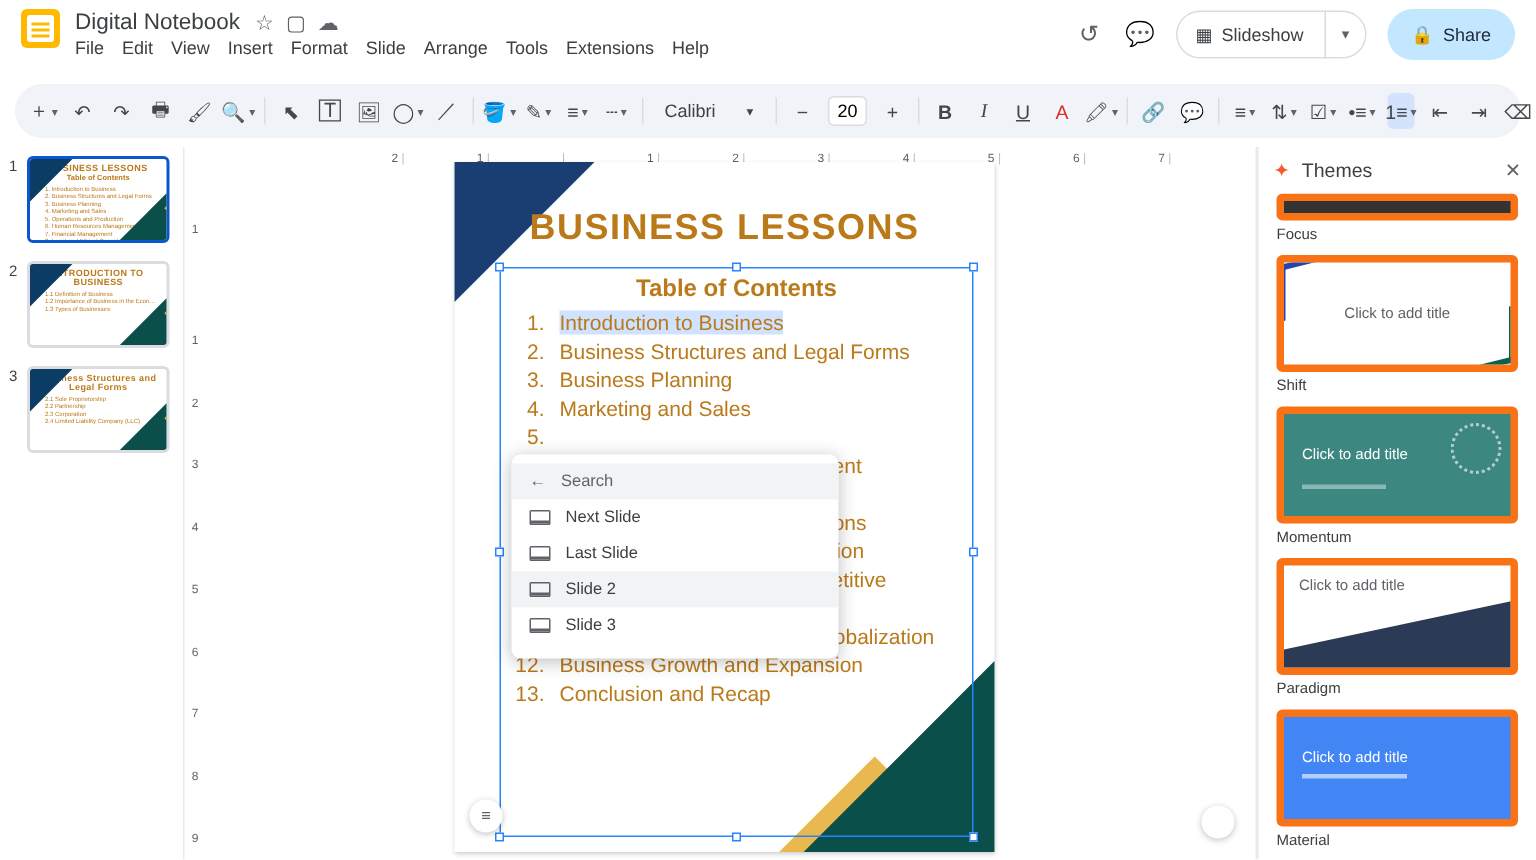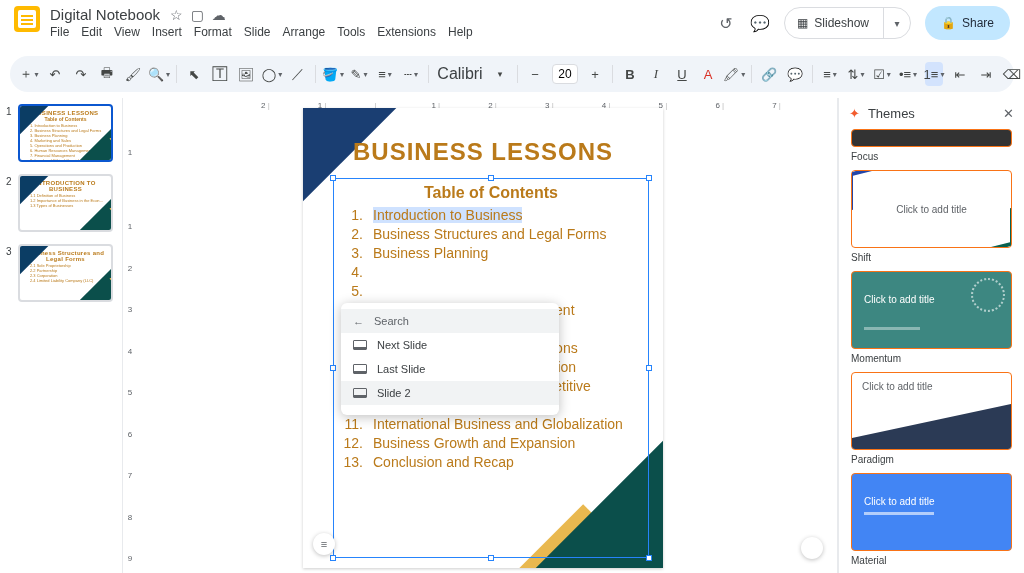--- a/index.html
+++ b/index.html
@@ -23,21 +23,21 @@
   .slideshowbtn .main { padding: 0 14px 0 12px; display:flex; align-items:center; gap:6px; font-size:12px; color:#3c4043; border-right:1px solid #dadce0; height:100%; }
   .slideshowbtn .drop { width:26px; display:flex; align-items:center; justify-content:center; color:#5f6368; font-size:10px; }
   .sharebtn { background:#c2e7ff; border-radius:18px; height:34px; padding: 0 16px; display:flex; align-items:center; gap:6px; font-size:12px; color:#1f2937; }
 
   
   .toolbarwrap { padding: 0 10px 6px 10px; }
   .toolbar { background:#f0f4f9; border-radius: 24px; height:36px; display:flex; align-items:center; padding: 0 10px; gap:8px; }
   .tb { color:#444746; font-size:13px; display:flex; align-items:center; justify-content:center; min-width:18px; height:24px; }
   .tb.sep { width:1px; background:#dadce0; height:18px; min-width:1px; }
   .tb.drop::after { content:"▾"; font-size:8px; margin-left:2px; color:#5f6368; }
-  .fontname { font-size:16px; color:#3c4043; padding:0 4px; min-width:46px; }
+  .fontname { font-size:12px; color:#3c4043; padding:0 4px; min-width:46px; }
   .fontsize { border:1px solid #dadce0; border-radius:4px; height:20px; padding:0 6px; display:flex; align-items:center; font-size:12px; min-width:26px; justify-content:center; background:#fff;}
   .tb.bold { font-weight:700; }
   .tb.italic { font-style:italic; font-family: Georgia, serif; }
   .tb.under { text-decoration: underline; }
   .tb.colA { color:#d93025; }
   .tb.active { background:#d3e3fd; border-radius:4px; }
 
   
   .main { display:flex; height: calc(573px - 56px - 42px); }
   .slidelist { width:122px; padding: 6px 8px 0 6px; overflow:hidden; border-right:1px solid transparent;}
@@ -88,21 +88,21 @@
 
   
   .noteshandle { position:absolute; left:190px; bottom:18px; width:22px; height:22px; border-radius:50%; background:#fff; box-shadow:0 1px 4px rgba(0,0,0,.25); display:flex; align-items:center; justify-content:center; font-size:11px; color:#5f6368; z-index:5;}
   .exploring { position:absolute; right:14px; bottom:14px; width:22px; height:22px; border-radius:50%; background:#fff; box-shadow:0 1px 4px rgba(0,0,0,.25); z-index:5;}
 
   
   .themes { width:186px; border-left:1px solid #e8eaed; display:flex; flex-direction:column; }
   .themeshead { display:flex; align-items:center; gap:8px; padding:8px 10px; font-size:13px; color:#3c4043; }
   .themeshead .sp { flex:1; }
   .themerows { padding: 0 12px; overflow:hidden; }
-  .themecard { height:78px; border:1px solid #f97316; border-radius:4px; margin-bottom:4px; background:#fff; position:relative; overflow:hidden; display:flex; align-items:center; justify-content:center; font-size:10px; color:#5f6368; }
+  .themecard { height:78px; border:5px solid #f97316; border-radius:4px; margin-bottom:4px; background:#fff; position:relative; overflow:hidden; display:flex; align-items:center; justify-content:center; font-size:10px; color:#5f6368; }
   .themename { font-size:10px; color:#3c4043; margin:2px 0 8px; }
   .themecard.dark { background:#333; }
 
   .tc-shift::before{content:"";position:absolute;left:-3px;top:-3px;width:34px;height:34px;border:4px solid #2446a8;border-right:none;border-bottom:none;transform:skewY(-14deg);}
   .tc-shift::after{content:"";position:absolute;right:-3px;bottom:-3px;width:34px;height:34px;border:4px solid #0a6150;border-left:none;border-top:none;transform:skewY(-14deg);}
   .tc-moment{background:#3d8781 !important;color:#fff;}
   .tc-moment::after{content:"";position:absolute;right:6px;top:6px;width:30px;height:30px;border:2px dotted rgba(255,255,255,.6);border-radius:50%;}
   .tc-moment .line{position:absolute;left:12px;bottom:18px;width:56px;height:3px;background:rgba(255,255,255,.4);}            
   .tc-para::after{content:"";position:absolute;left:-10px;bottom:-28px;right:-10px;height:56px;background:#2b3a55;transform:skewY(-12deg);}
   .tc-para .txt{position:absolute;left:10px;top:8px;color:#5f6368;}
@@ -300,20 +300,21 @@
               <li>
                 <span class="n">2.</span>
                 <span class="t"><span>Business Structures and Legal Forms</span></span>
               </li>
               <li>
                 <span class="n">3.</span>
                 <span class="t"><span>Business Planning</span></span>
               </li>
               <li>
                 <span class="n">4.</span>
+                <span class="t"><span>Marketing and Sales</span></span>
               </li>
               <li>
                 <span class="n">5.</span>
               </li>
               <li>
                 <span class="n">6.</span>
                 <span class="t"><span>Human Resources Management</span></span>
               </li>
               <li>
                 <span class="n">7.</span>
@@ -372,20 +373,24 @@
             <span>Next Slide</span>
           </div>
           <div class="row">
             <span class="slideicon"></span>
             <span>Last Slide</span>
           </div>
           <div class="row hover">
             <span class="slideicon"></span>
             <span>Slide 2</span>
           </div>
+          <div class="row">
+            <span class="slideicon"></span>
+            <span>Slide 3</span>
+          </div>
         </div>
     </div>
   </div>
 
   <div class="themes">
     <div class="themeshead">
       <span style="color:#f25c2e">✦</span>
       <span>Themes</span>
       <span class="sp"></span>
       <span style="color:#5f6368">✕</span>

